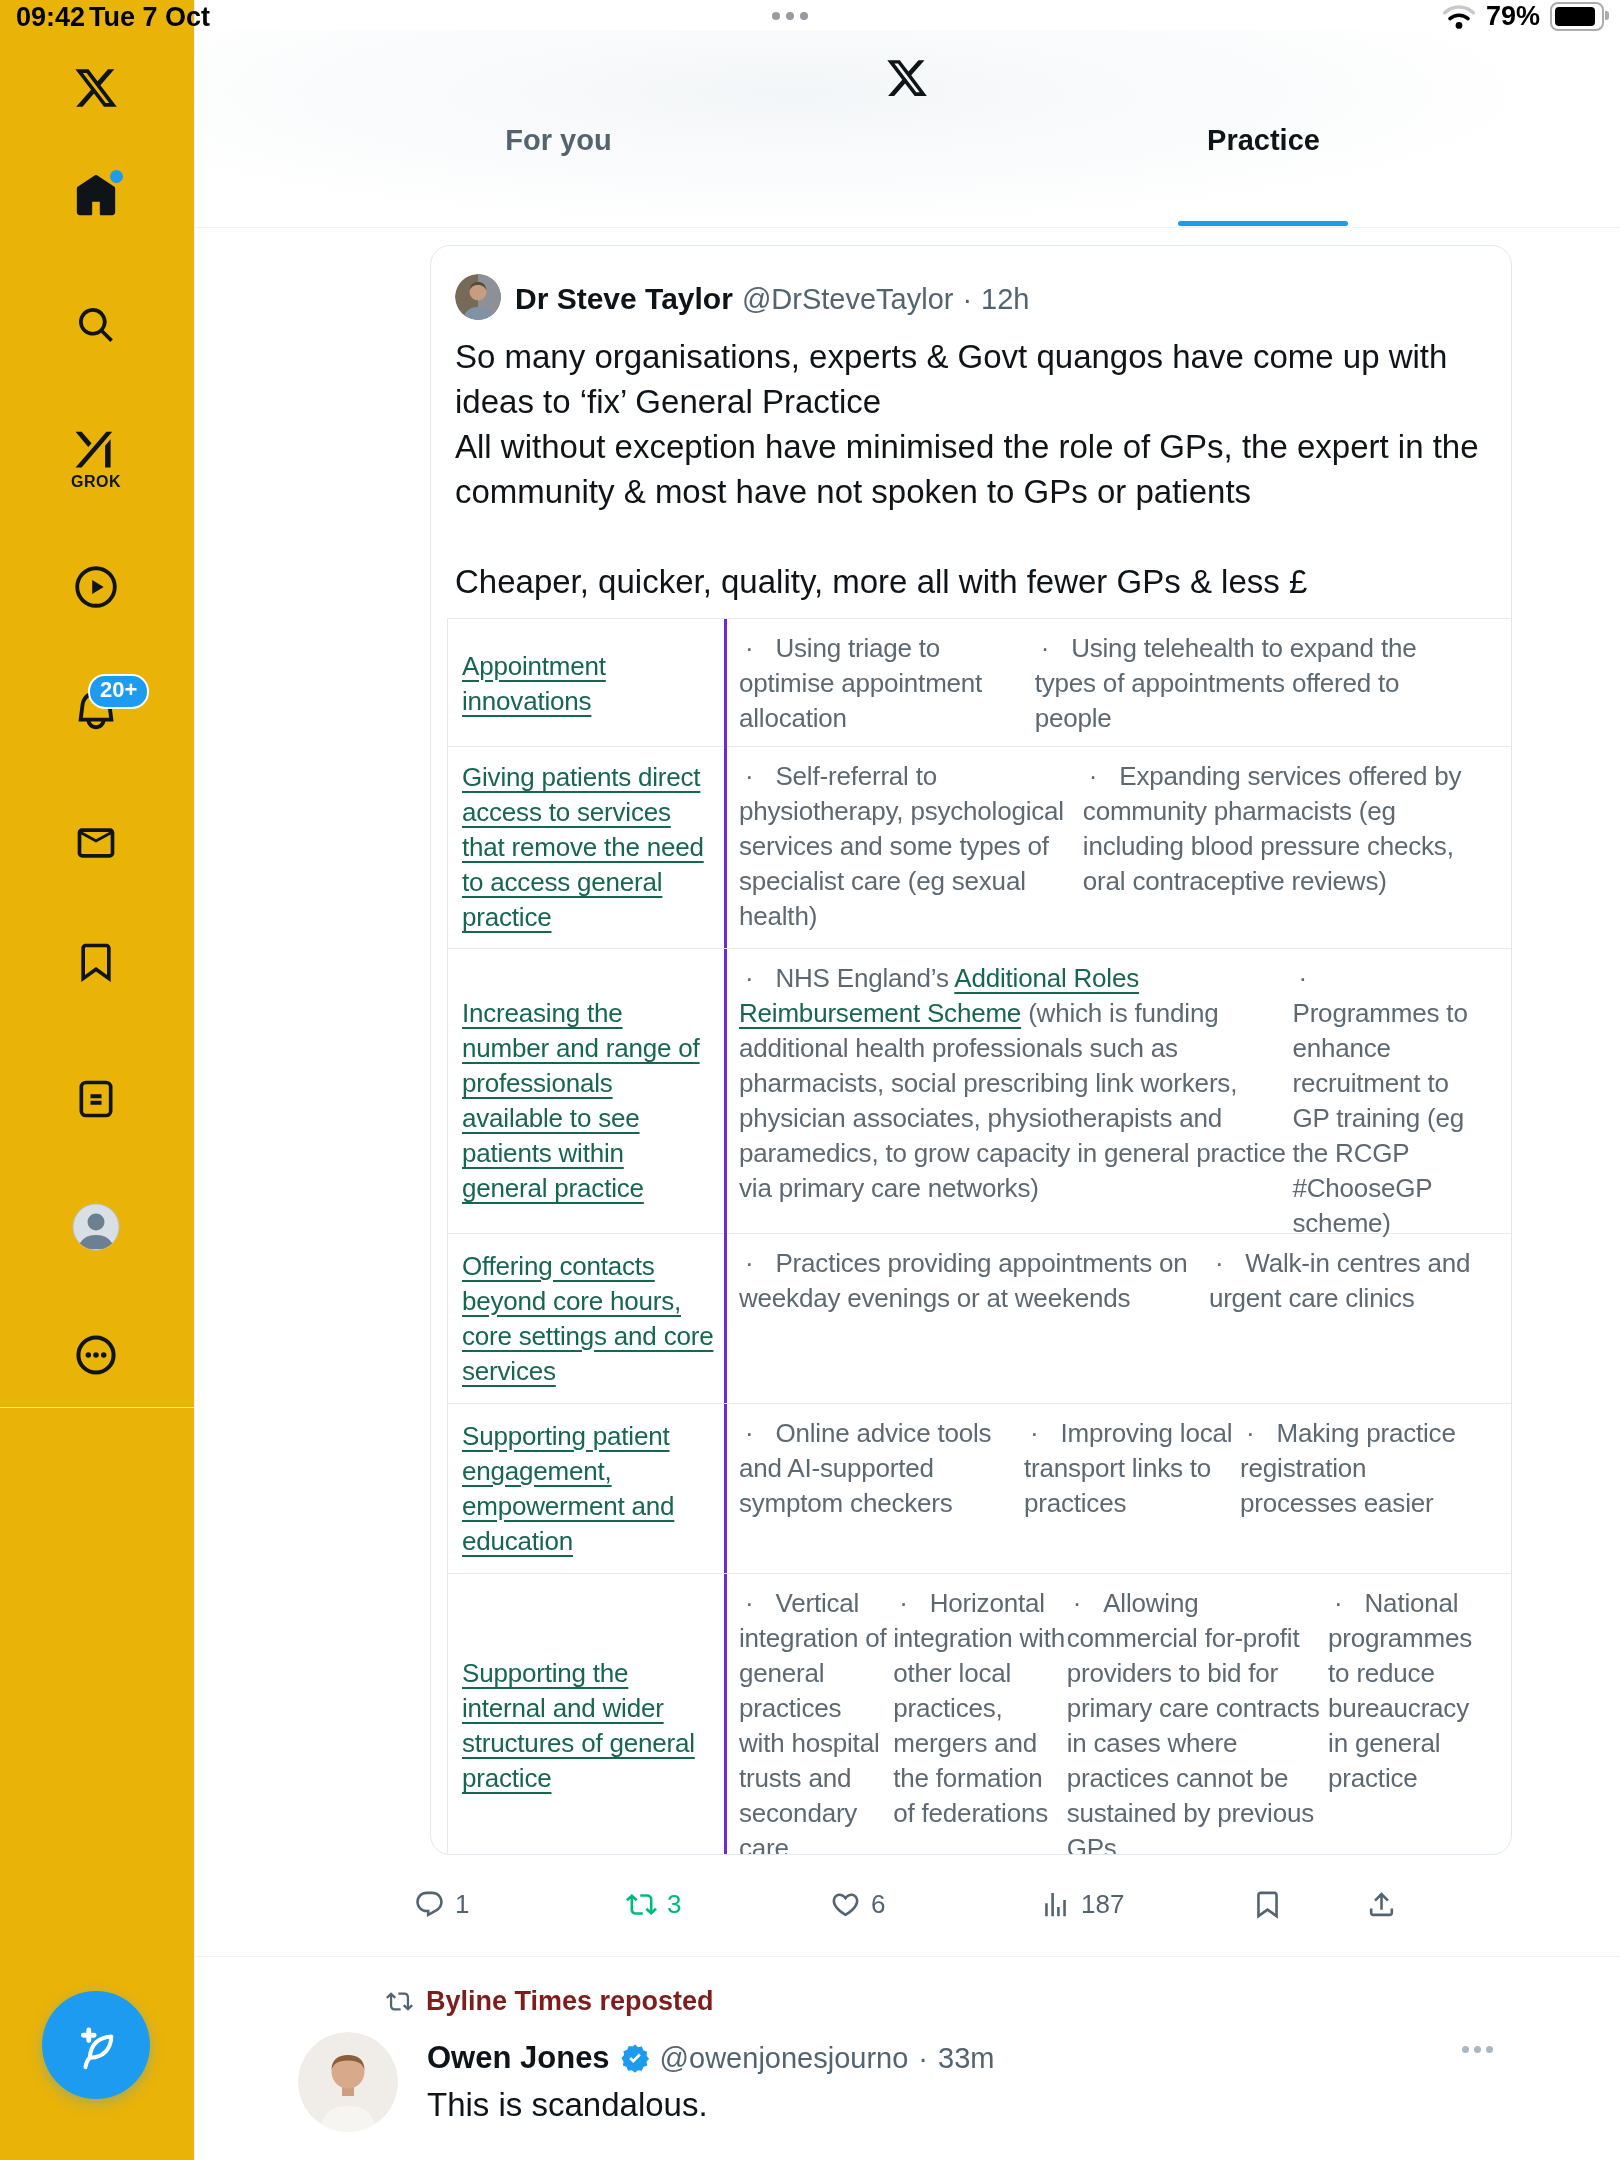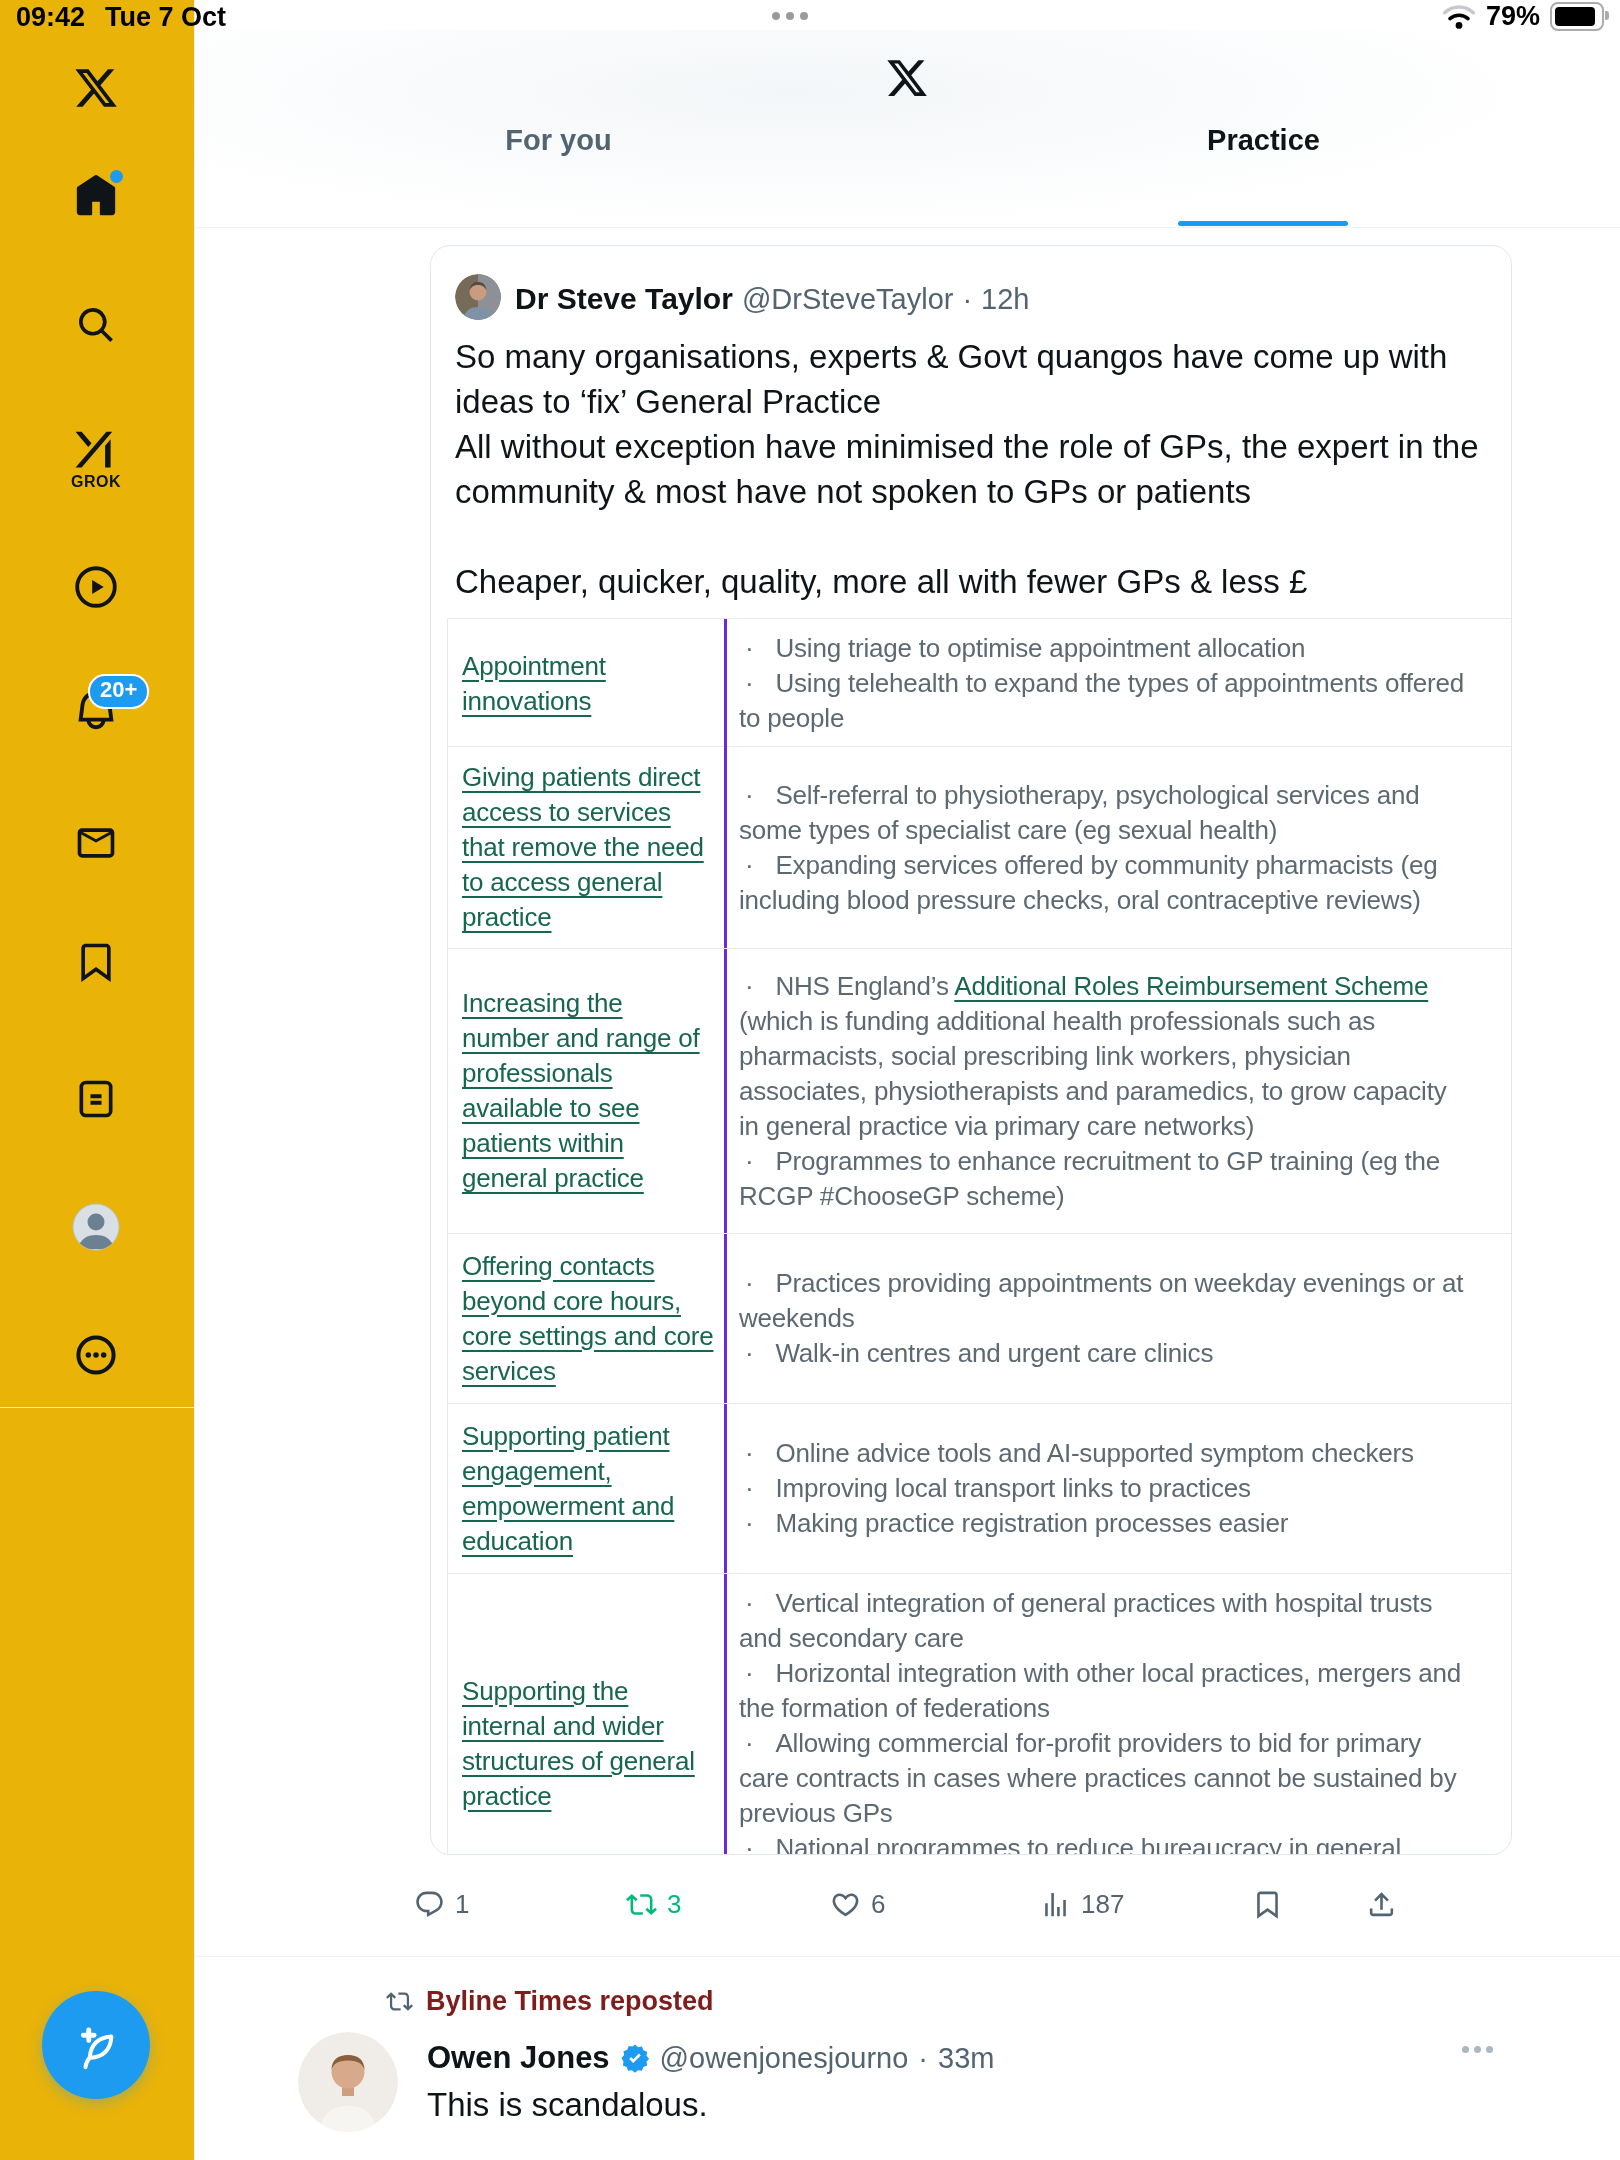--- a/index.html
+++ b/index.html
@@ -6,21 +6,21 @@
   body{
     position:relative;width:1620px;height:2160px;overflow:hidden;
     background:#ffffff;color:#0f1419;
     font-family:"Liberation Sans","DejaVu Sans",sans-serif;
     -webkit-font-smoothing:antialiased;
   }
   svg{display:block;}
 
   
   .statusbar{position:absolute;left:0;top:0;width:1620px;height:30px;z-index:50;}
-  .sb-left{position:absolute;left:16px;top:2px;display:flex;gap:20px;font-size:27px;font-weight:600;color:#000;}
+  .sb-left{position:absolute;left:16px;top:2px;display:flex;gap:4px;font-size:27px;font-weight:600;color:#000;}
   .sb-dots{position:absolute;left:772px;top:12px;display:flex;gap:6px;}
   .sb-dots i{width:8px;height:8px;border-radius:50%;background:#9a9aa0;}
   .sb-right{position:absolute;right:16px;top:1px;display:flex;align-items:center;gap:10px;font-size:27px;font-weight:600;color:#000;}
   .battery{position:relative;width:50px;height:25px;border:2px solid #ababb0;border-radius:8px;}
   .battery i{position:absolute;left:3px;top:3px;bottom:3px;width:79%;background:#000;border-radius:4px;}
   .battery::after{content:"";position:absolute;right:-7px;top:7px;width:4px;height:9px;background:#ababb0;border-radius:0 3px 3px 0;}
 
   
   .rail{position:absolute;left:0;top:0;width:194px;height:2160px;background:#eab308;}
   .rail-border{position:absolute;left:194px;top:0;bottom:0;width:1px;background:#e8eef2;}
@@ -56,21 +56,21 @@
   .tweet-text p.blank{height:45px;}
 
   
   .gp-table{position:absolute;left:16px;top:372px;width:1065px;box-sizing:border-box;
     border-left:1px solid #e9e9e9;border-top:1px solid #e9e9e9;font-size:26px;line-height:35px;letter-spacing:-0.2px;}
   .trow{display:grid;grid-template-columns:279px 1fr;border-bottom:1px solid #e9e9e9;box-sizing:border-box;}
   .trow:nth-child(1){height:128px;} .trow:nth-child(2){height:202px;} .trow:nth-child(3){height:285px;}
   .trow:nth-child(4){height:170px;} .trow:nth-child(5){height:170px;} .trow:nth-child(6){height:292px;}
   .tcell-left{border-right:3px solid #6d28d9;display:flex;align-items:center;padding:0 8px 0 14px;box-sizing:border-box;}
   .tlink{color:#17664f;text-decoration:underline;text-underline-offset:5px;text-decoration-thickness:1.5px;cursor:pointer;}
-  .tcell-right{display:flex;flex-direction:column;justify-content:center;padding:12px 40px 12px 12px;color:#5d6972;box-sizing:border-box;}
+  .tcell-right{display:flex;flex-direction:row;justify-content:center;padding:12px 40px 12px 12px;color:#5d6972;box-sizing:border-box;}
   .bullet{margin:0;}
   .bullet .dot{display:inline-block;margin:0 22px 0 6px;}
 
   
   .act{position:absolute;top:1889px;display:flex;align-items:center;gap:10px;color:#536471;font-size:26px;cursor:pointer;}
   .act svg{flex:0 0 auto;}
   .act.repost{color:#00ba7c;}
   .act.reply{left:414px;} .act.repost{left:626px;} .act.like{left:830px;}
   .act.views{left:1040px;} .act.bookmark{left:1252px;} .act.share{left:1366px;}
 

